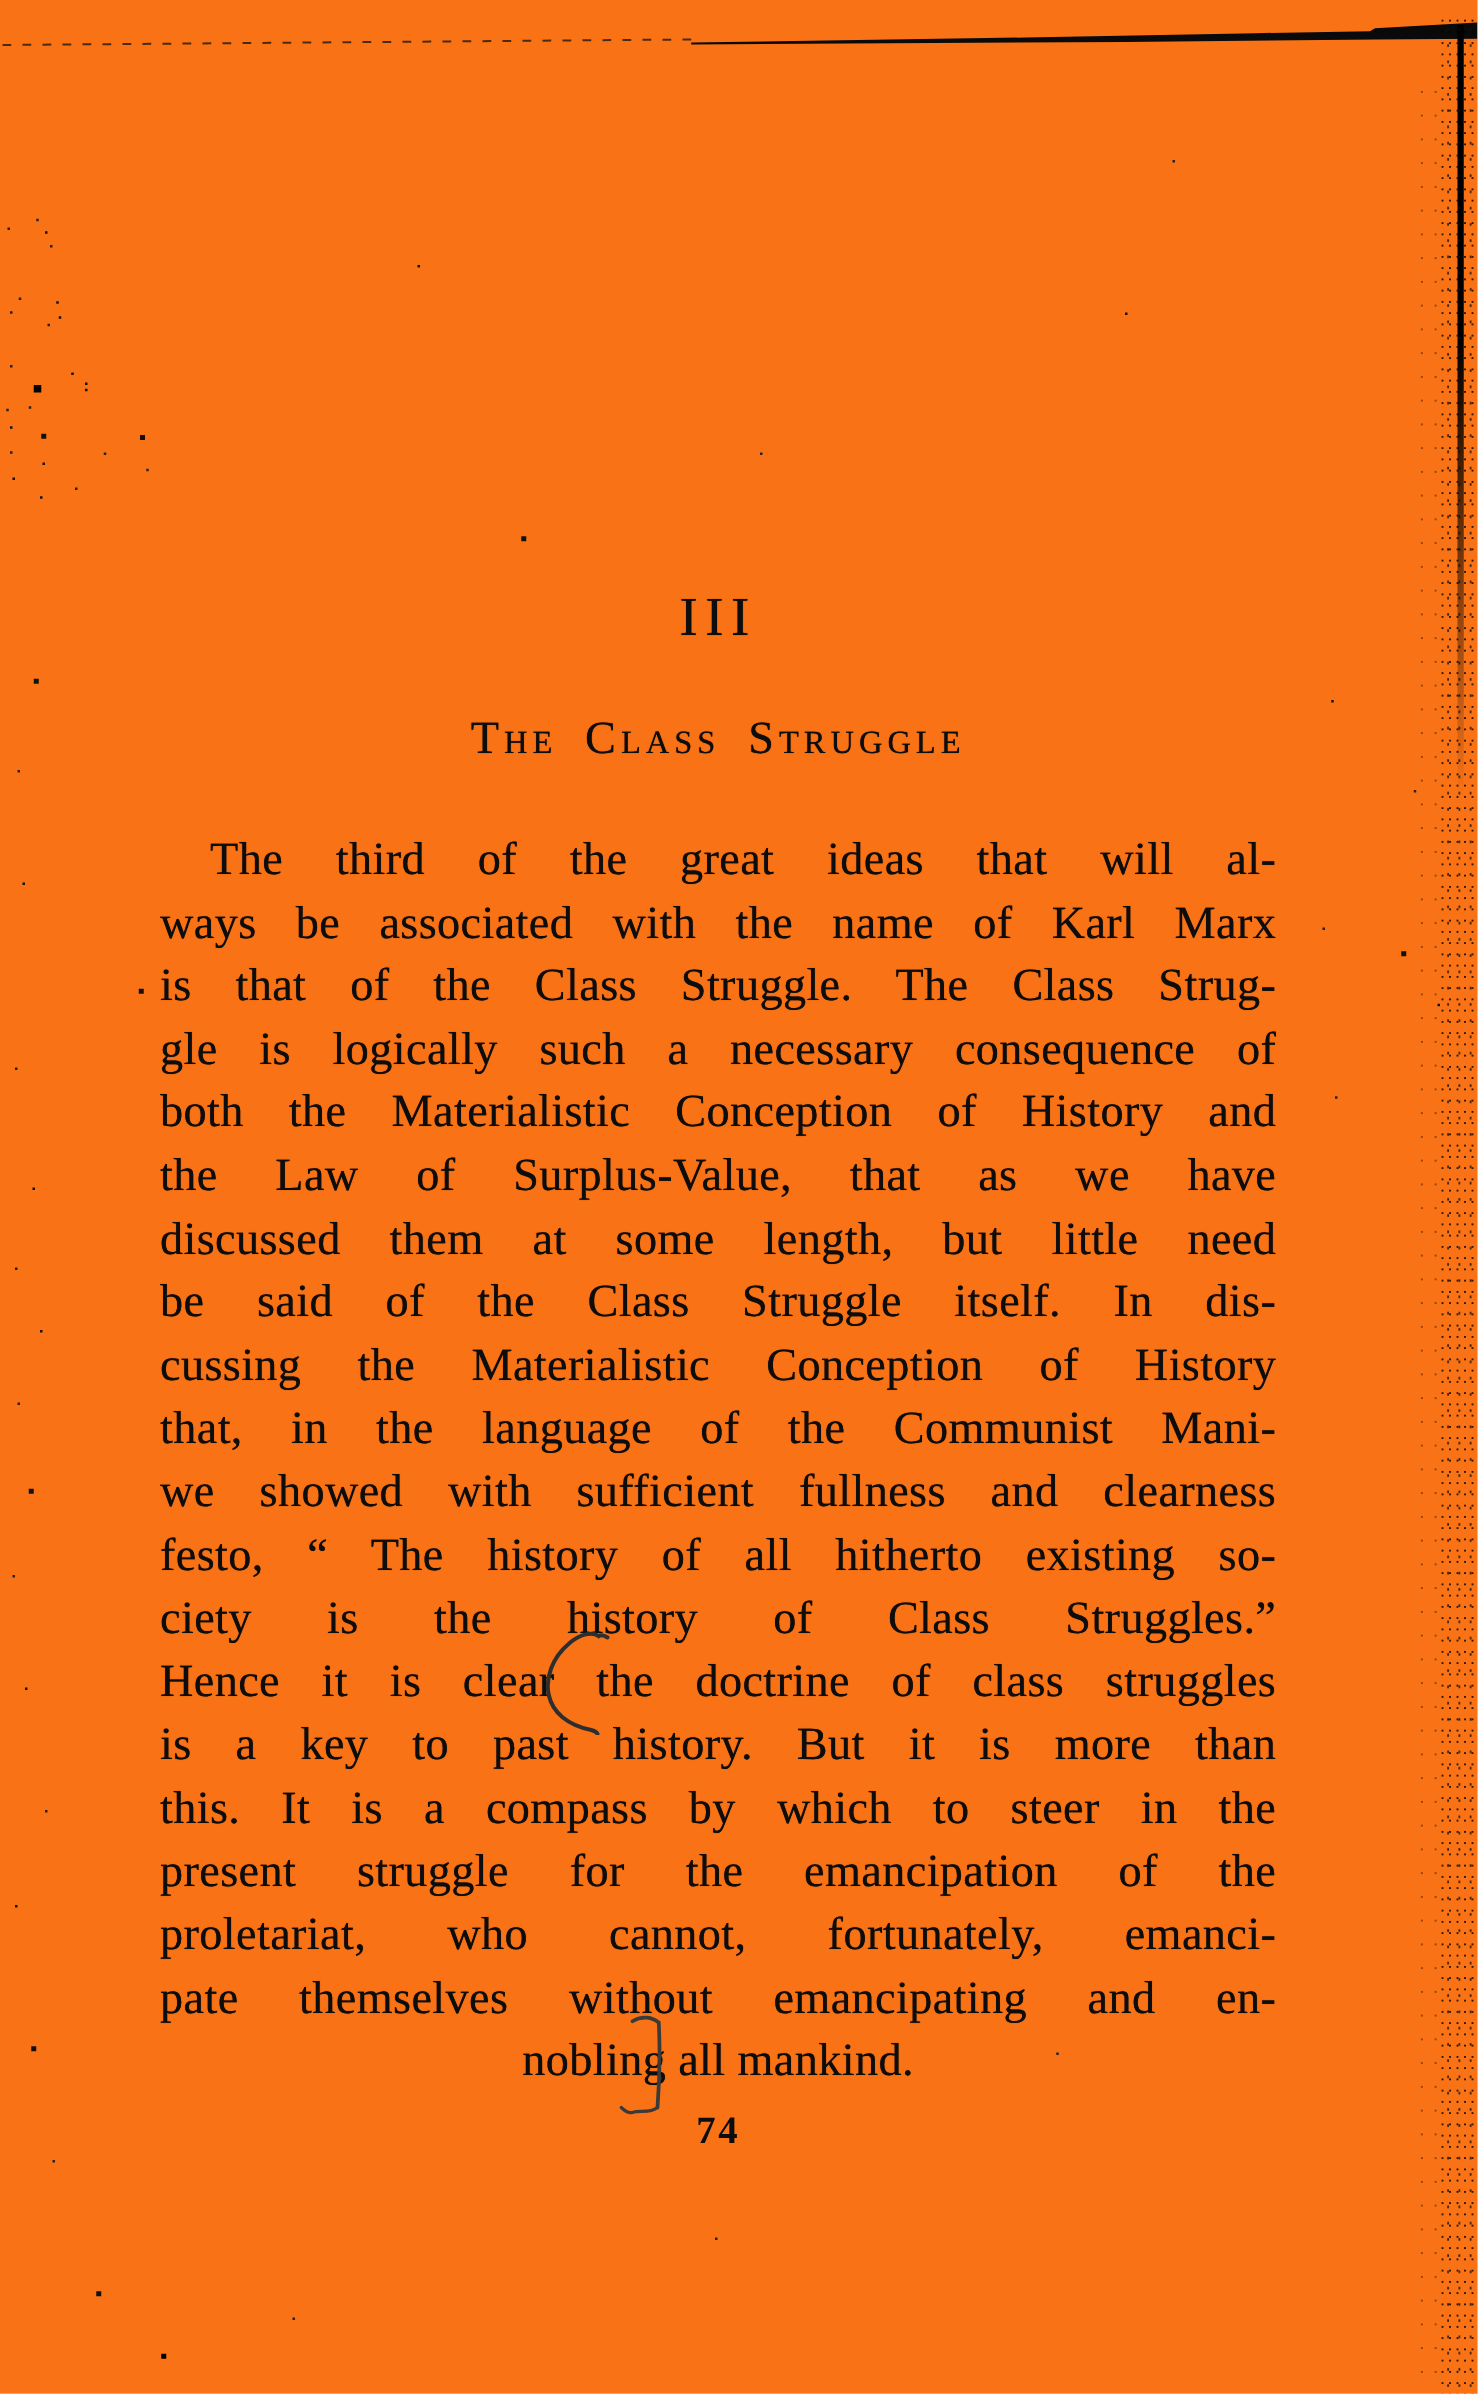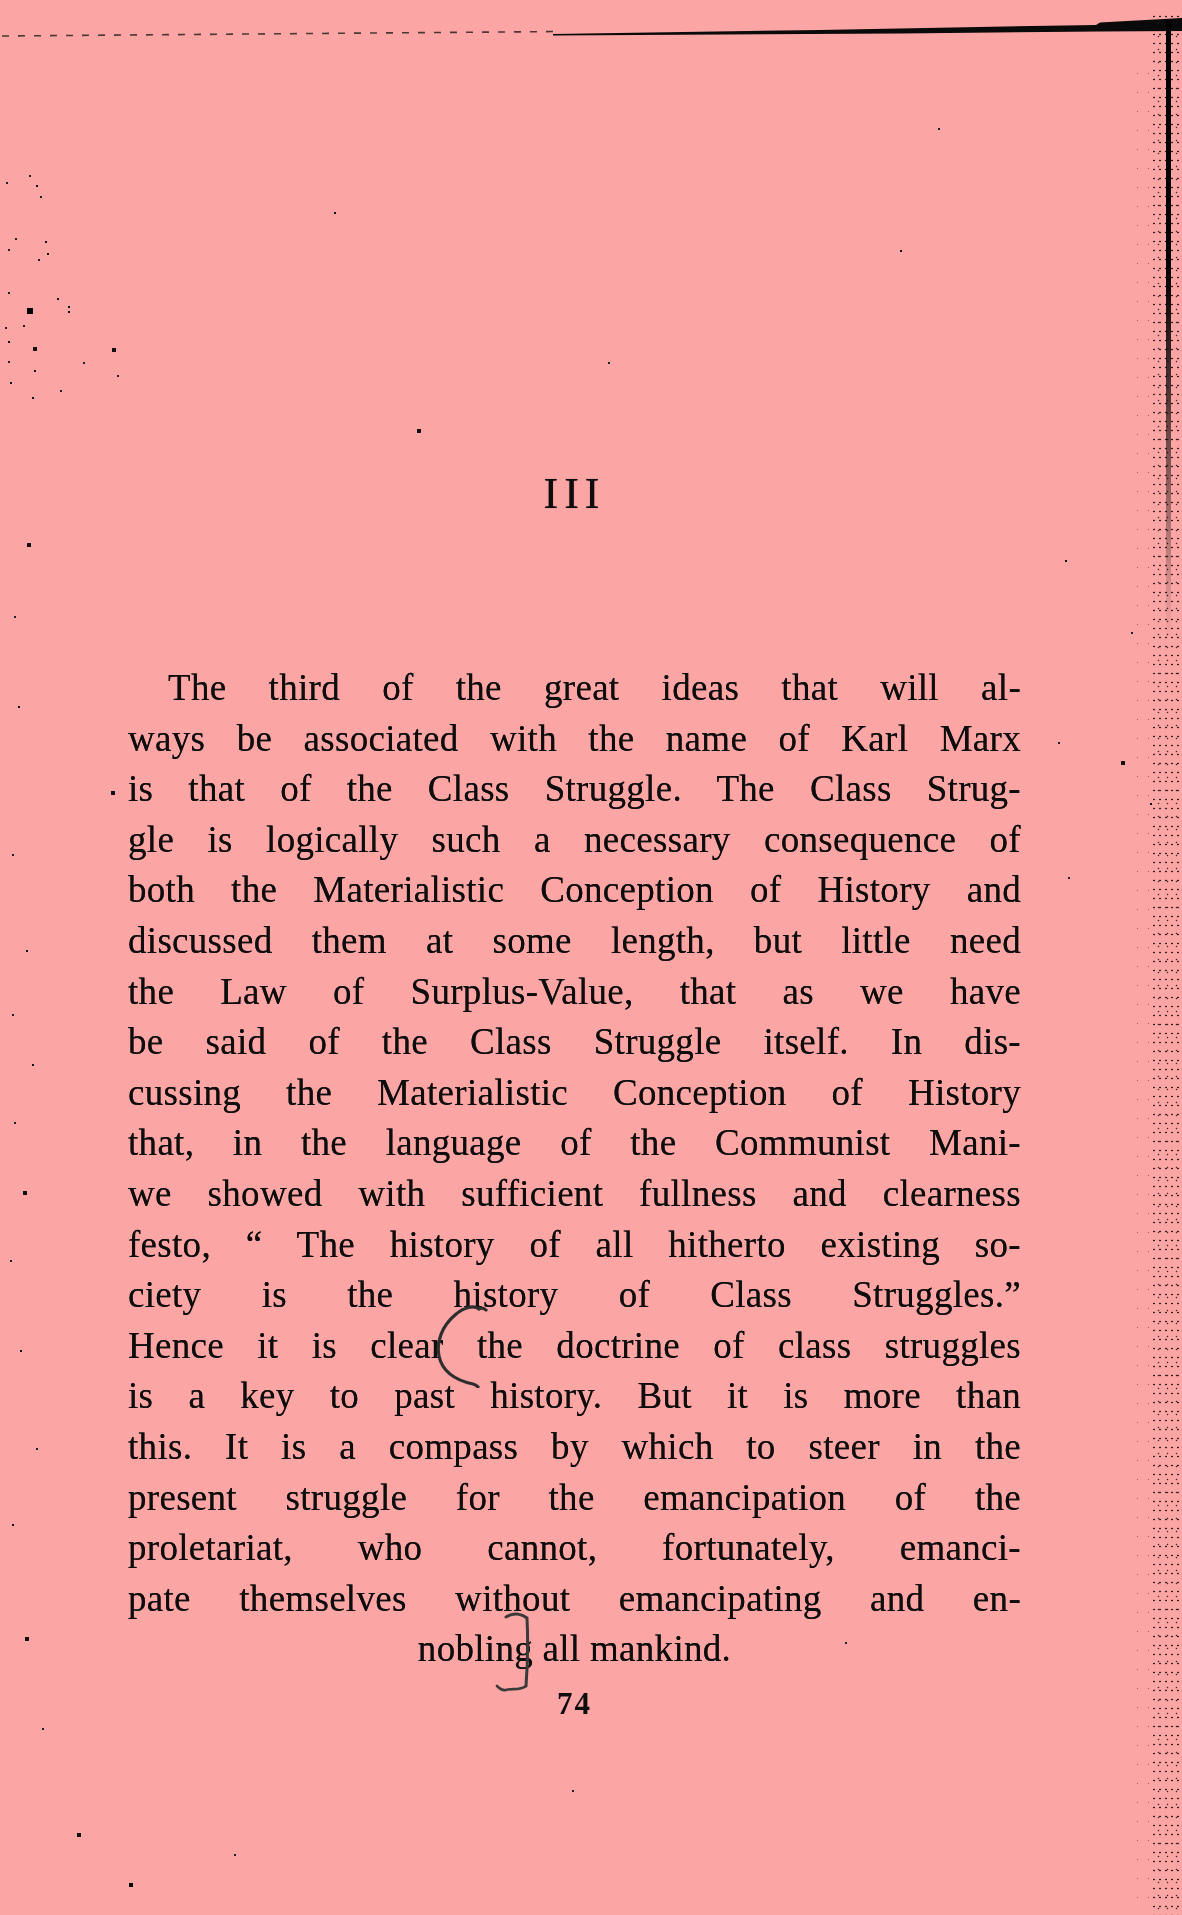--- a/index.html
+++ b/index.html
@@ -1,20 +1,20 @@
 <!DOCTYPE html>
 <html><head>
 <meta charset="utf-8">
 <style>
   html, body { margin: 0; padding: 0; background: #e8e8e8; }
   .scan {
     position: relative;
     width: 1182px;
     height: 1915px;
-    background: #fca5a5;
+    background: #f97316;
     overflow: hidden;
     font-family: "Liberation Serif", "DejaVu Serif", serif;
     color: #0d0d0d;
   }
   
   .top-edge-svg { position: absolute; top: 0; left: 0; }
   .right-edge-line {
     position: absolute; left: 1166px; top: 20px; width: 5px; height: 620px;
     background: linear-gradient(180deg, #000 0%, #000 40%, rgba(0,0,0,.6) 65%, rgba(0,0,0,0) 100%);
   }
@@ -93,28 +93,29 @@
     <line x1="2" y1="36" x2="562" y2="31.5" stroke="#111" stroke-width="1.6" stroke-dasharray="7 9" opacity="0.75"></line>
     <path d="M553 34 L820 30 L1005 26.5 L1096 25 L1100 22.5 L1182 18 L1182 31 L1100 31.5 L900 33.5 L553 35.5 Z" fill="#0a0a0a"></path>
   </svg>
 
   <div class="right-edge-line"></div>
   <div class="noise-edge"></div>
   <div class="noise-fringe"></div>
   <div class="speckles"></div>
 
   <div class="col chapter-num">III</div>
+  <div class="col chapter-title">The Class Struggle</div>
   <div class="col body-text">
       <div class="line indent">The third of the great ideas that will al-</div>
       <div class="line">ways be associated with the name of Karl Marx</div>
       <div class="line">is that of the Class Struggle. The Class Strug-</div>
       <div class="line">gle is logically such a necessary consequence of</div>
       <div class="line">both the Materialistic Conception of History and</div>
+      <div class="line">the Law of Surplus-Value, that as we have</div>
       <div class="line">discussed them at some length, but little need</div>
-      <div class="line">the Law of Surplus-Value, that as we have</div>
       <div class="line">be said of the Class Struggle itself. In dis-</div>
       <div class="line">cussing the Materialistic Conception of History</div>
       <div class="line">that, in the language of the Communist Mani-</div>
       <div class="line">we showed with sufficient fullness and clearness</div>
       <div class="line">festo, “ The history of all hitherto existing so-</div>
       <div class="line">ciety is the history of Class Struggles.”</div>
       <div class="line">Hence it is clear the doctrine of class struggles</div>
       <div class="line">is a key to past history. But it is more than</div>
       <div class="line">this. It is a compass by which to steer in the</div>
       <div class="line">present struggle for the emancipation of the</div>

